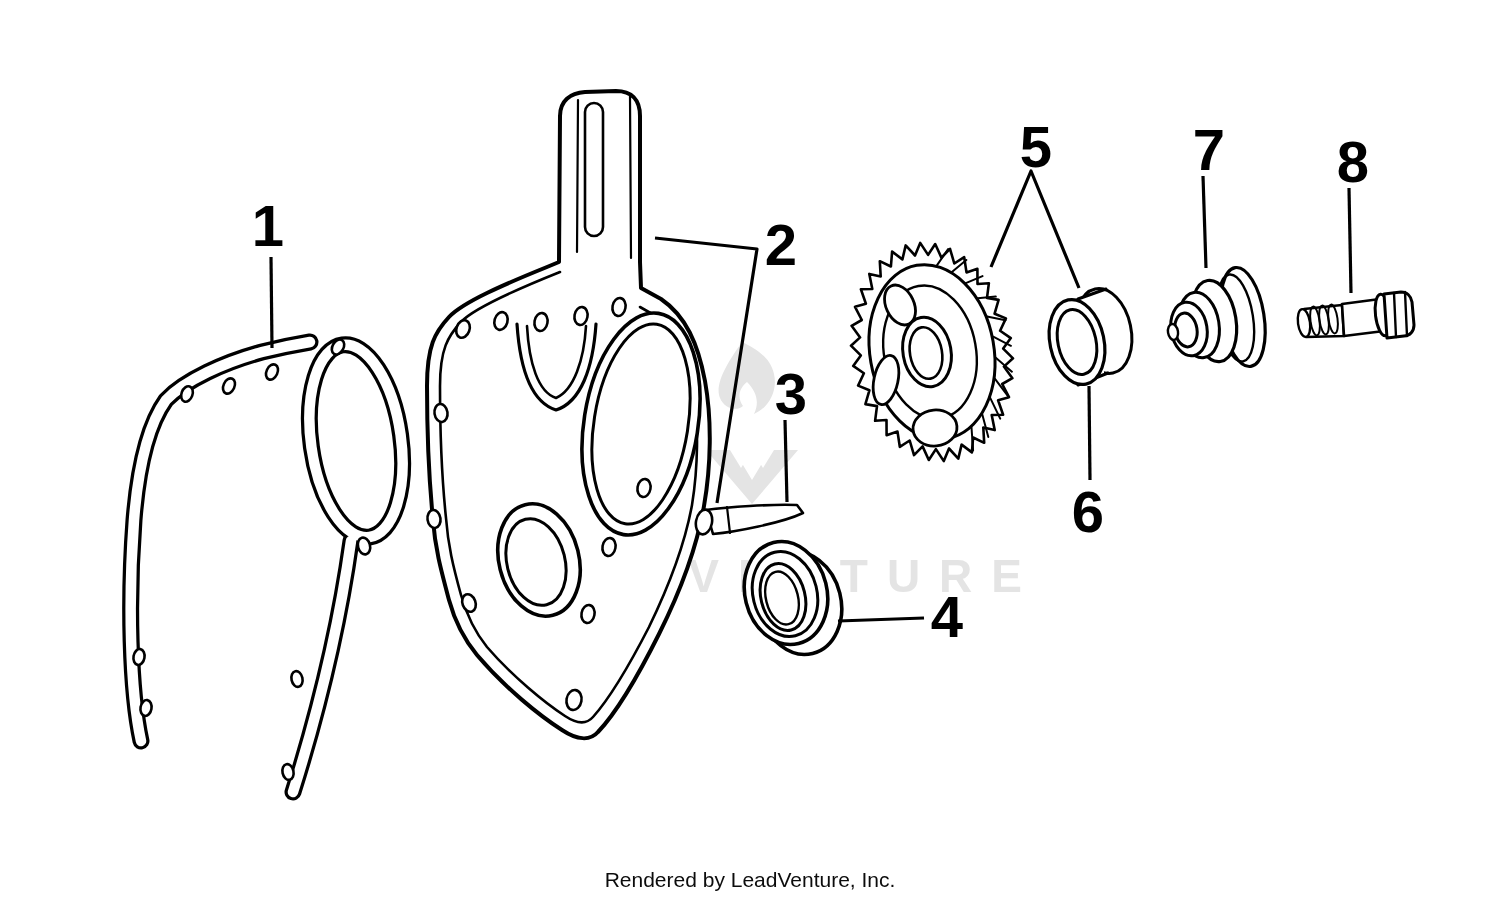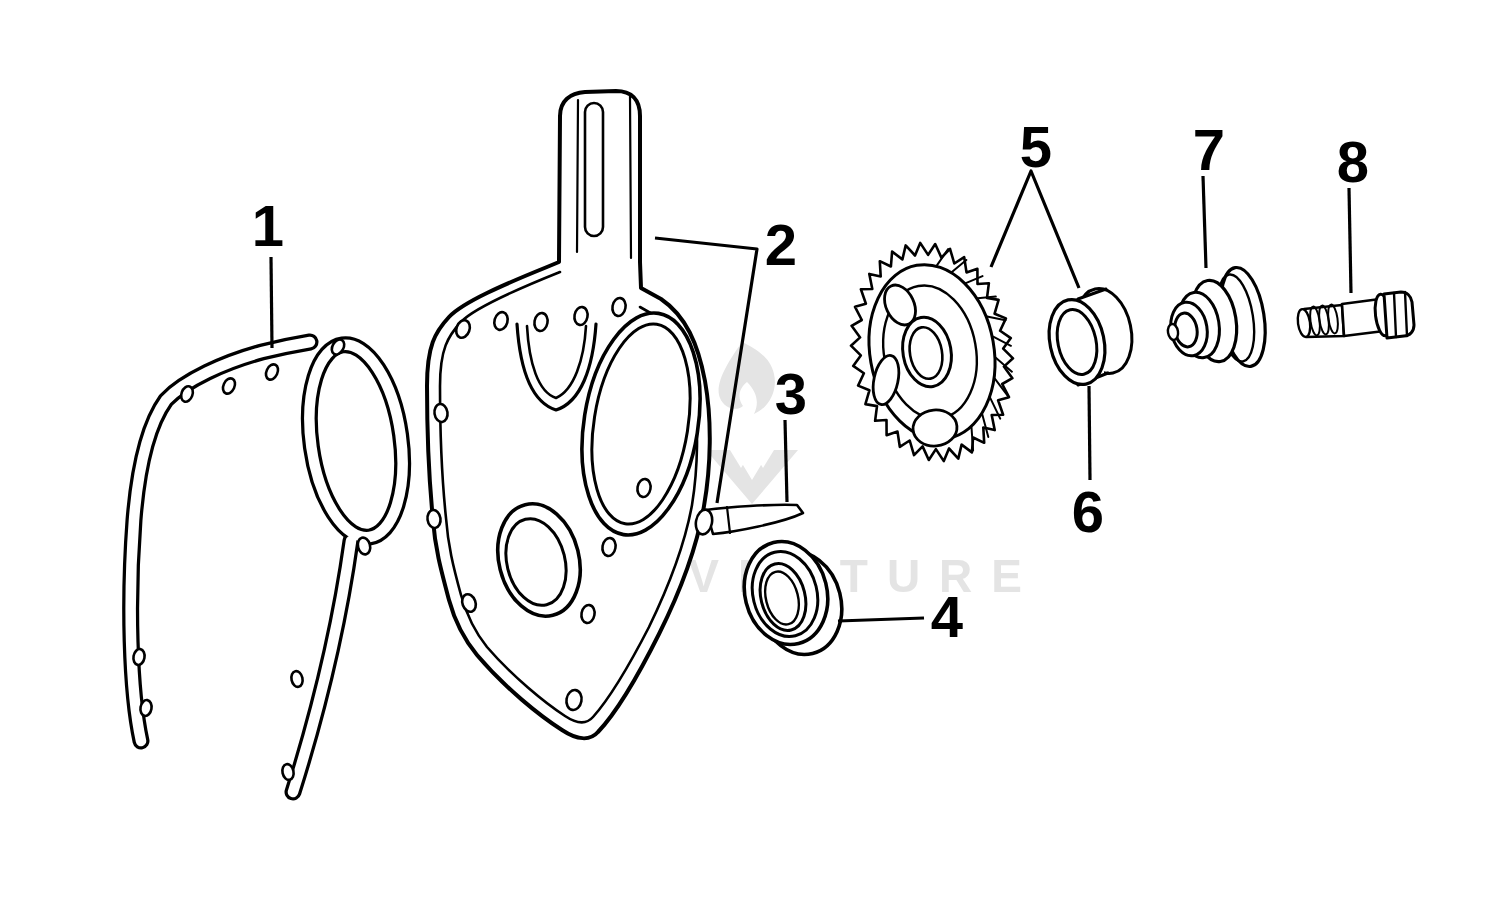--- a/index.html
+++ b/index.html
@@ -167,13 +167,14 @@
 
   <div class="callout" style="left:268px;top:226px">1</div>
   <div class="callout" style="left:781px;top:245px">2</div>
   <div class="callout" style="left:791px;top:394px">3</div>
   <div class="callout" style="left:947px;top:617px">4</div>
   <div class="callout" style="left:1036px;top:147px">5</div>
   <div class="callout" style="left:1088px;top:512px">6</div>
   <div class="callout" style="left:1209px;top:150px">7</div>
   <div class="callout" style="left:1353px;top:162px">8</div>
 
+  <div id="footer-credit">Rendered by LeadVenture, Inc.</div>
 </div>
 
 </body></html>

